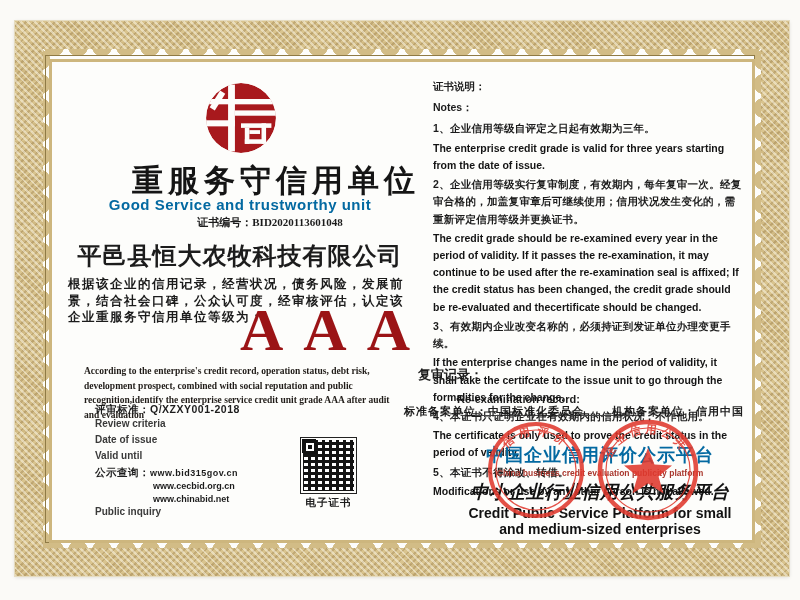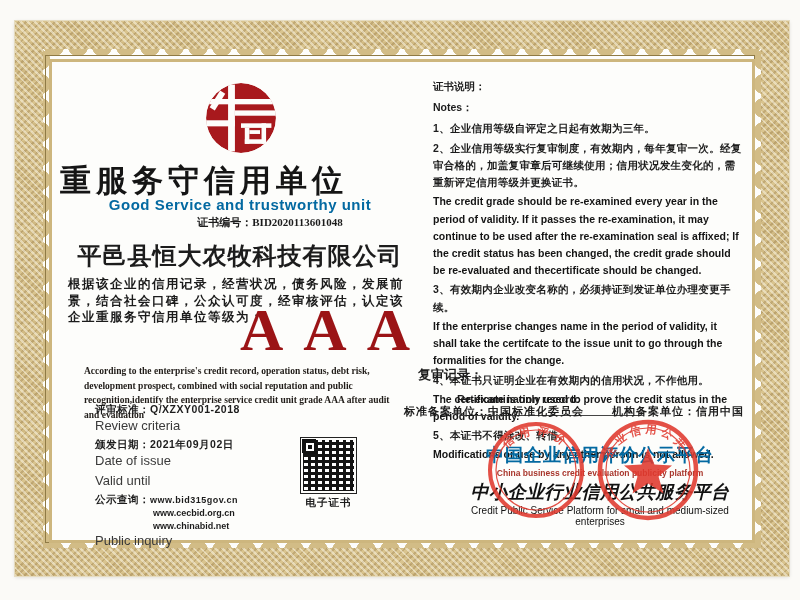--- a/index.html
+++ b/index.html
@@ -38,40 +38,40 @@
     background-size:11px 24px;}
   .frame-thin{position:absolute;left:45px;top:55px;width:708px;height:486px;
     border:1px solid #8f7a45;}
   .frame-thick{position:absolute;left:49px;top:59px;width:700px;height:478px;
     border:3px solid #cdb67e;}
 
   .abs{position:absolute;}
 
   
   .logo{left:203px;top:80px;width:76px;height:76px;}
-  .title-zh{left:60px;top:160px;width:360px;text-align:left;
+  .title-zh{left:60px;top:160px;width:360px;text-align:right;
     font-size:31px;font-weight:bold;letter-spacing:5px;color:#151515;}
   .title-en{left:60px;top:196px;width:360px;text-align:center;
     font-size:15px;font-weight:bold;letter-spacing:.5px;color:#0369a1;}
   .certno{left:120px;top:215px;width:300px;text-align:center;
     font-size:11px;font-weight:bold;font-family:"Liberation Serif","DejaVu Serif",serif;}
   .company{left:40px;top:240px;width:400px;text-align:center;
     font-size:24px;font-weight:bold;letter-spacing:1px;}
   .intro-zh{left:68px;top:276px;width:336px;
     font-size:12.5px;font-weight:bold;line-height:1.32;text-align:justify;letter-spacing:1.5px;}
   .grade{left:60px;top:296px;width:370px;text-align:right;
     font-family:"Liberation Serif","DejaVu Serif",serif;
     font-size:60px;font-weight:bold;color:#9b1416;letter-spacing:20px;text-indent:20px;}
   .intro-en{left:84px;top:364px;width:322px;
     font-family:"Liberation Serif","DejaVu Serif",serif;
     font-size:9.5px;font-weight:bold;line-height:1.55;color:#201c18;}
   .fields{left:95px;top:403px;width:230px;}
   .field{margin-bottom:5px;}
   .field .zh{font-size:10.5px;font-weight:bold;letter-spacing:.5px;}
-  .field .en{font-size:13px;font-weight:normal;color:#3a3a3a;margin-top:1px;}
+  .field .en{font-size:10px;font-weight:bold;color:#3a3a3a;margin-top:1px;}
   .field .url{font-size:9px;font-weight:bold;margin-left:58px;line-height:1.4;}
   .field .url.first{margin-left:0;display:inline;}
   
   .qr{left:300px;top:437px;width:57px;height:57px;background:#fff;
     border:1px solid #222;
     background-image:
       repeating-linear-gradient(0deg,#141414 0 3px, rgba(0,0,0,0) 3px 6px),
       repeating-linear-gradient(90deg,#141414 0 3px, rgba(0,0,0,0) 3px 7px);
     background-clip:content-box;padding:2px;box-sizing:border-box;}
   .qr .finder{position:absolute;width:14px;height:14px;background:#fff;border:3px solid #111;box-sizing:border-box;}
@@ -88,21 +88,21 @@
   .review{left:418px;top:366px;width:324px;}
   .review .zh{font-size:13px;font-weight:bold;}
   .review .en{font-size:11px;font-weight:600;margin-top:9px;padding-left:39px;}
   .review .line{display:inline-block;width:180px;border-bottom:1px solid #444;height:10px;margin-left:4px;}
   .filing{left:404px;top:404px;width:330px;font-size:11px;font-weight:bold;letter-spacing:1px;white-space:nowrap;}
   .filing .org{margin-left:24px;}
   .platform{left:455px;top:443px;width:290px;text-align:center;}
   .platform .l1{font-size:18px;font-weight:bold;letter-spacing:1px;color:#0369a1;}
   .platform .l2{font-size:8.5px;font-weight:bold;color:#a8362c;margin-top:1px;}
   .platform .l3{font-size:18px;font-weight:bold;letter-spacing:.5px;color:#111;margin-top:2px;font-style:italic;}
-  .platform .l4{font-size:10px;font-weight:normal;color:#111;margin-top:1px;}
+  .platform .l4{font-size:14px;font-weight:bold;color:#111;margin-top:1px;}
   .seals{left:478px;top:415px;width:240px;height:115px;opacity:.88;}
 </style>
 </head>
 <body>
 
 <div class="band">
   <div class="band-hole"></div>
   <div class="scal scal-top"></div>
   <div class="scal scal-bottom"></div>
   <div class="scal scal-left"></div>
@@ -139,21 +139,20 @@
 <div class="abs intro-zh">根据该企业的信用记录，经营状况，债务风险，发展前景，结合社会口碑，公众认可度，经审核评估，认定该企业重服务守信用单位等级为：</div>
 <div class="abs grade">AAA</div>
 <div class="abs intro-en">According to the enterprise's credit record, operation status, debt risk, development prospect, combined with social reputation and public recognition,identify the enterprise service credit unit grade AAA after audit and evaluation</div>
 
 <div class="abs fields">
   <div class="field">
     <div class="zh">评审标准：Q/XZXY001-2018</div>
     <div class="en">Review criteria</div>
   </div>
   <div class="field">
-    <div class="zh">颁发日期：2021年09月02日</div>
     <div class="en">Date of issue</div>
   </div>
   <div class="field">
     <div class="en">Valid until</div>
   </div>
   <div class="field">
     <div class="zh"><span>公示查询：</span><span class="url first">www.bid315gov.cn</span></div>
     <div class="url">www.cecbid.org.cn</div>
     <div class="url">www.chinabid.net</div>
     <div class="en">Public inquiry</div>
@@ -164,20 +163,21 @@
   <div class="finder f1"></div>
   <div class="finder f2"></div>
   <div class="finder f3"></div>
 </div>
 <div class="abs qr-label">电子证书</div>
 
 <div class="abs notes">
   <p class="h">证书说明：</p>
   <p class="h">Notes：</p>
   <p class="zh">1、企业信用等级自评定之日起有效期为三年。</p>
+  <p class="en">The enterprise credit grade is valid for three years starting from the date of issue.</p>
   <p class="zh">2、企业信用等级实行复审制度，有效期内，每年复审一次。经复审合格的，加盖复审章后可继续使用；信用状况发生变化的，需重新评定信用等级并更换证书。</p>
   <p class="en">The credit grade should be re-examined every year in the period of validity. If it passes the re-examination, it may continue to be used after the re-examination seal is affixed; If the credit status has been changed, the credit grade should be re-evaluated and thecertificate should be changed.</p>
   <p class="zh">3、有效期内企业改变名称的，必须持证到发证单位办理变更手续。</p>
   <p class="en">If the enterprise changes name in the period of validity, it shall take the certifcate to the issue unit to go through the formalities for the change.</p>
   <p class="zh">4、本证书只证明企业在有效期内的信用状况，不作他用。</p>
   <p class="en">The certificate is only used to prove the credit status in the period of validity.</p>
   <p class="zh">5、本证书不得涂改、转借。</p>
   <p class="en">Modifications or use by any other person is not allowed.</p>
 </div>
 

